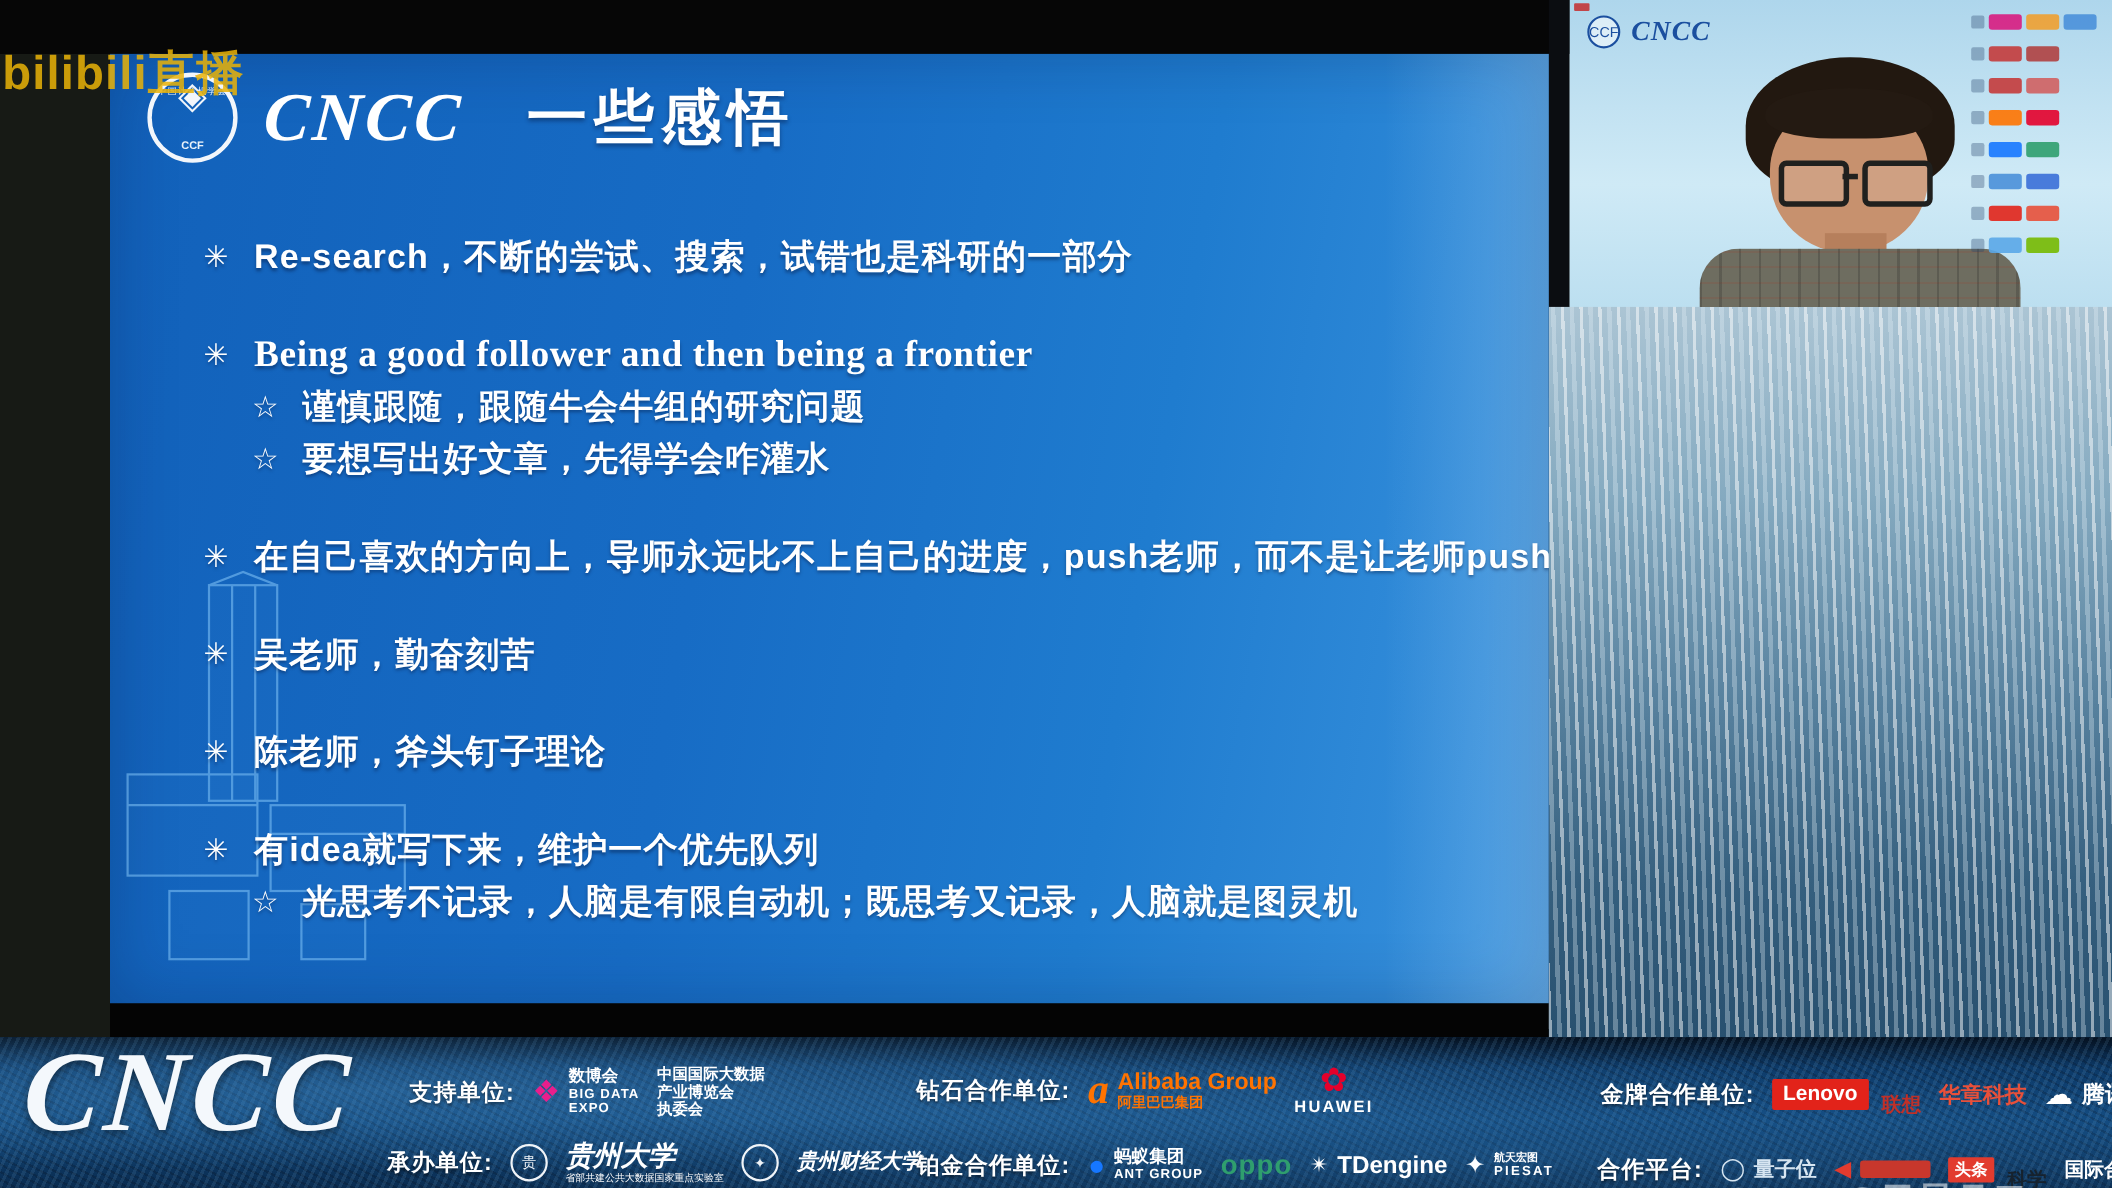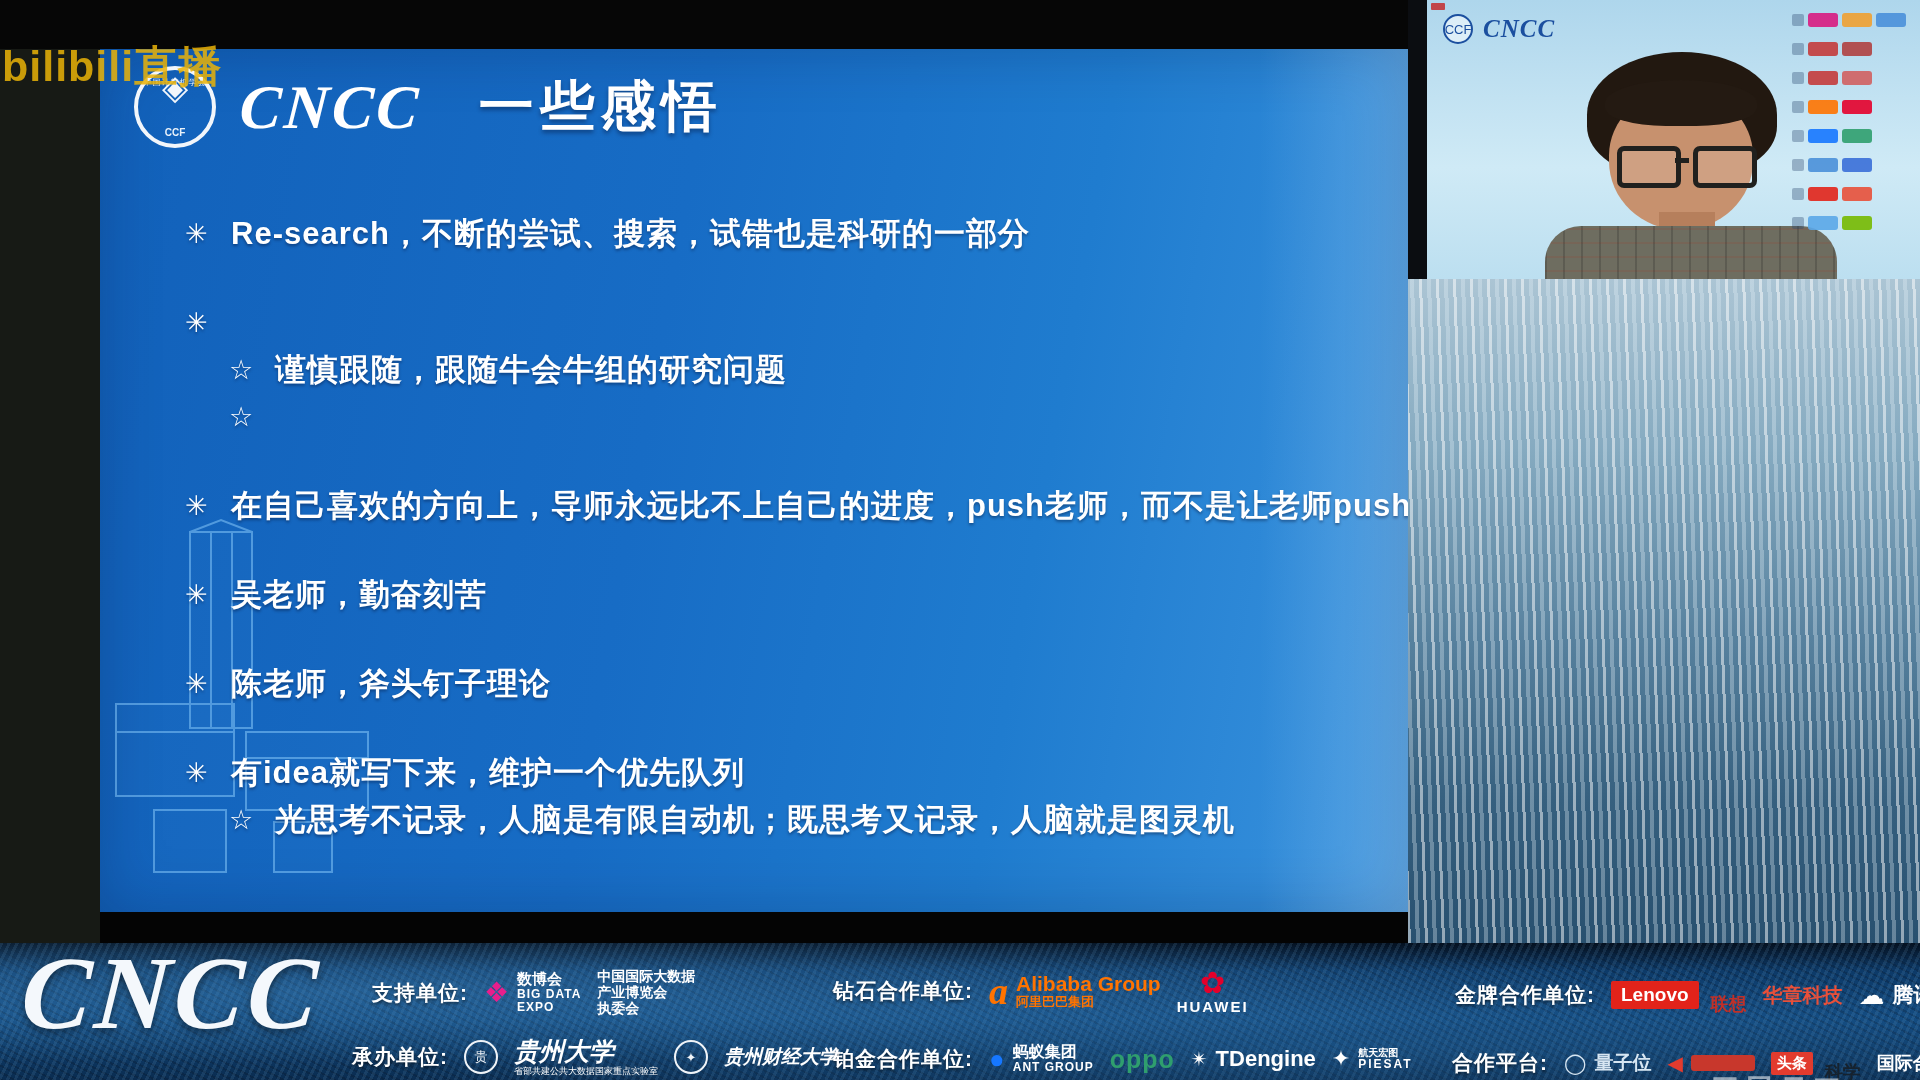--- a/index.html
+++ b/index.html
@@ -185,27 +185,29 @@
       <div class="slide-title" data-name="slide-title">一些感悟</div>
     </div>
 
     <div class="bullets" data-name="slide-bullets">
         <div class="bullet l1" data-name="bullet-item">
           <span class="marker" data-name="bullet-marker-icon">✳</span>
           <span class="btext" data-name="bullet-text">Re-search，不断的尝试、搜索，试错也是科研的一部分</span>
         </div>
         <div class="bullet l1 serif" data-name="bullet-item">
           <span class="marker" data-name="bullet-marker-icon">✳</span>
+          <span class="btext" data-name="bullet-text">Being a good follower and then being a frontier</span>
         </div>
         <div class="bullet l2" data-name="bullet-item">
           <span class="marker" data-name="bullet-marker-icon">☆</span>
           <span class="btext" data-name="bullet-text">谨慎跟随，跟随牛会牛组的研究问题</span>
         </div>
         <div class="bullet l2" data-name="bullet-item">
           <span class="marker" data-name="bullet-marker-icon">☆</span>
+          <span class="btext" data-name="bullet-text">要想写出好文章，先得学会咋灌水</span>
         </div>
         <div class="bullet l1" data-name="bullet-item">
           <span class="marker" data-name="bullet-marker-icon">✳</span>
           <span class="btext" data-name="bullet-text">在自己喜欢的方向上，导师永远比不上自己的进度，push老师，而不是让老师push你</span>
         </div>
         <div class="bullet l1" data-name="bullet-item">
           <span class="marker" data-name="bullet-marker-icon">✳</span>
           <span class="btext" data-name="bullet-text">吴老师，勤奋刻苦</span>
         </div>
         <div class="bullet l1" data-name="bullet-item">

